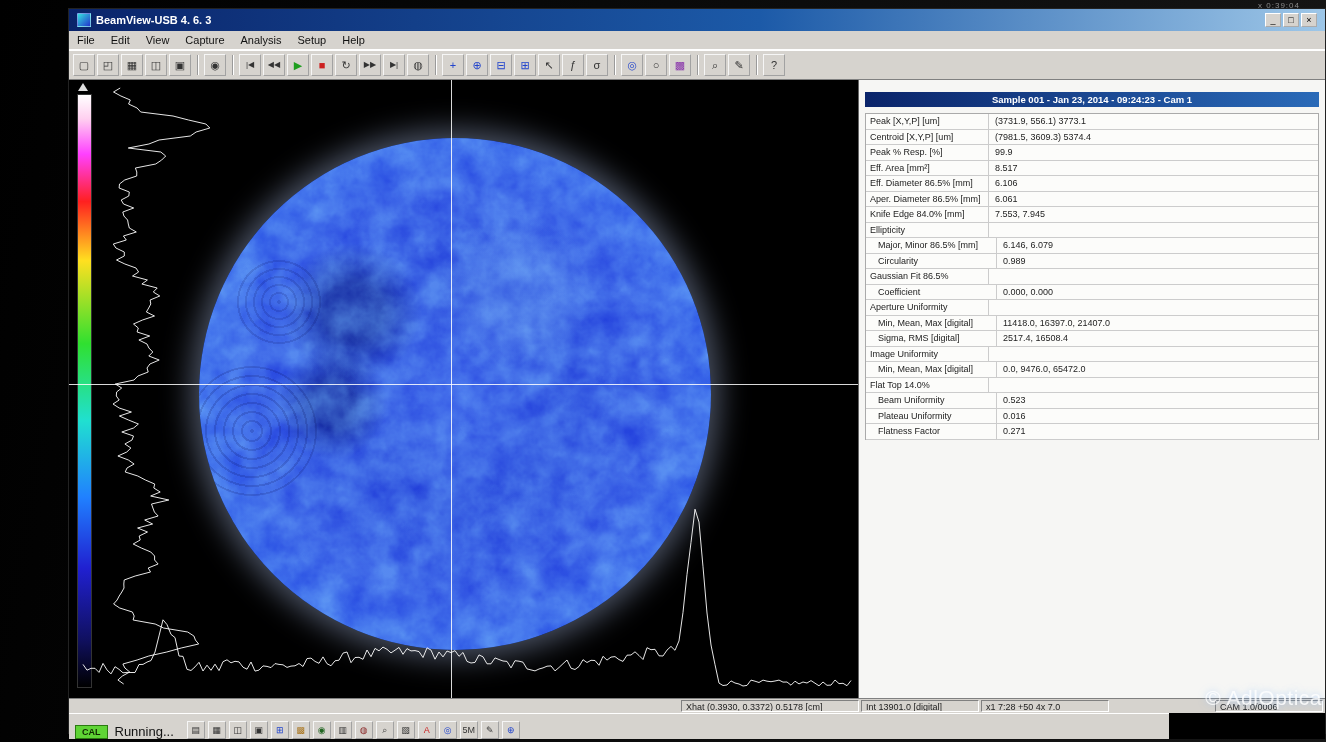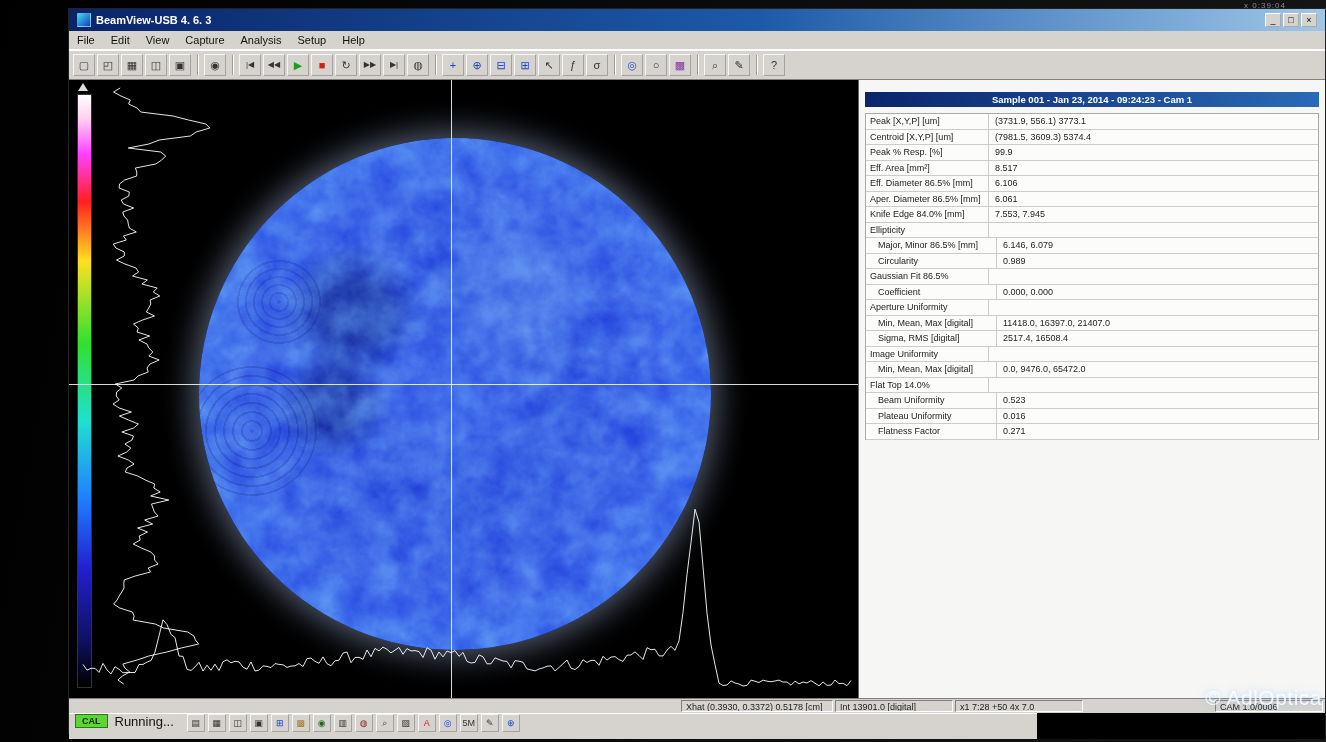--- a/index.html
+++ b/index.html
@@ -1,19 +1,19 @@
 <!DOCTYPE html>
 <html><head>
 <meta charset="utf-8">
 <style>
   html,body{margin:0;padding:0;}
   body{width:1326px;height:742px;overflow:hidden;position:relative;
        background:#0a0a0a;font-family:"Liberation Sans",sans-serif;}
   .photo{position:absolute;inset:0;background:linear-gradient(100deg,#000 0%,#0c0c0c 55%,#161616 100%);}
-  .osd{position:absolute;top:1px;right:40px;font-size:8px;color:#8a8a8a;letter-spacing:1px;}
+  .osd{position:absolute;top:1px;right:26px;font-size:8px;color:#8a8a8a;letter-spacing:1px;}
 
   .screen{position:absolute;left:68px;top:8px;width:1258px;height:726px;background:#d6d3ce;border:1px solid #222;box-sizing:border-box;}
 
   
   .titlebar{height:22px;background:linear-gradient(90deg,#0a246a 0%,#1c5aa8 55%,#9ec7e8 100%);
             display:flex;align-items:center;padding:0 8px;color:#fff;font-size:11px;font-weight:bold;}
   .app-icon{width:12px;height:12px;background:linear-gradient(135deg,#35e0e0,#2233cc);border:1px solid rgba(255,255,255,.35);margin-right:5px;flex:none;}
   .win-controls{margin-left:auto;display:flex;gap:2px;}
   .win-controls button{width:16px;height:14px;font-size:9px;line-height:1;background:#d6d3ce;border:1px outset #fff;padding:0;color:#000;}
 
@@ -78,21 +78,21 @@
   
   .statusbar{height:14px;background:#d6d3ce;display:flex;align-items:center;gap:2px;padding:0 2px;
              border-top:1px solid #808080;font-size:9px;color:#222;}
   .sseg{height:12px;line-height:12px;border:1px solid;border-color:#808080 #fff #fff #808080;
         padding:0 4px;white-space:nowrap;overflow:hidden;box-sizing:border-box;}
   .spacer-fixed{width:608px;flex:none;}
   .spacer-flex{flex:1;}
 
   
   .bottomrow{height:26px;background:#000;display:flex;}
-  .bottombar{width:968px;flex:none;background:#d6d3ce;display:flex;align-items:flex-start;gap:3px;
+  .bottombar{width:1100px;flex:none;background:#d6d3ce;display:flex;align-items:flex-end;gap:3px;
              padding:0 6px;border-top:1px solid #fff;box-sizing:border-box;}
   .cal{background:#5fd435;border:1px solid #2a7a10;color:#102800;font-size:9px;font-weight:bold;padding:1px 6px;}
   .running{font-size:13px;color:#111;margin:0 10px 0 4px;}
   .bbtn{width:18px;height:18px;font-size:9px;line-height:1;padding:0;background:#d6d3ce;
         border:1px outset #f6f6f6;color:#333;overflow:hidden;}
 
   .watermark{position:absolute;right:4px;bottom:32px;font-size:21px;color:rgba(255,255,255,.82);
              text-shadow:0 0 7px rgba(140,190,255,.6);letter-spacing:.5px;}
 </style>
 </head>
@@ -274,21 +274,21 @@
             <div class="prow">
               <div class="plabel ind">Flatness Factor</div>
               <div class="pvalue">0.271</div>
             </div>
           </div>
       </div>
     </div>
 
     <div class="statusbar">
       <div class="spacer-fixed"></div>
-      <div class="sseg" style="width:152px">Xhat (0.3930, 0.3372) 0.5178 [cm]</div>
+      <div class="sseg" style="width:178px">Xhat (0.3930, 0.3372) 0.5178 [cm]</div>
       <div class="sseg" style="width:118px">Int 13901.0 [digital]</div>
       <div class="sseg" style="width:128px">x1 7:28 +50 4x 7.0</div>
       <div class="spacer-flex"></div>
       <div class="sseg" style="width:108px">CAM 1.0/0006</div>
     </div>
 
     <div class="bottomrow">
       <div class="bottombar">
         <span class="cal">CAL</span>
         <span class="running">Running...</span>

